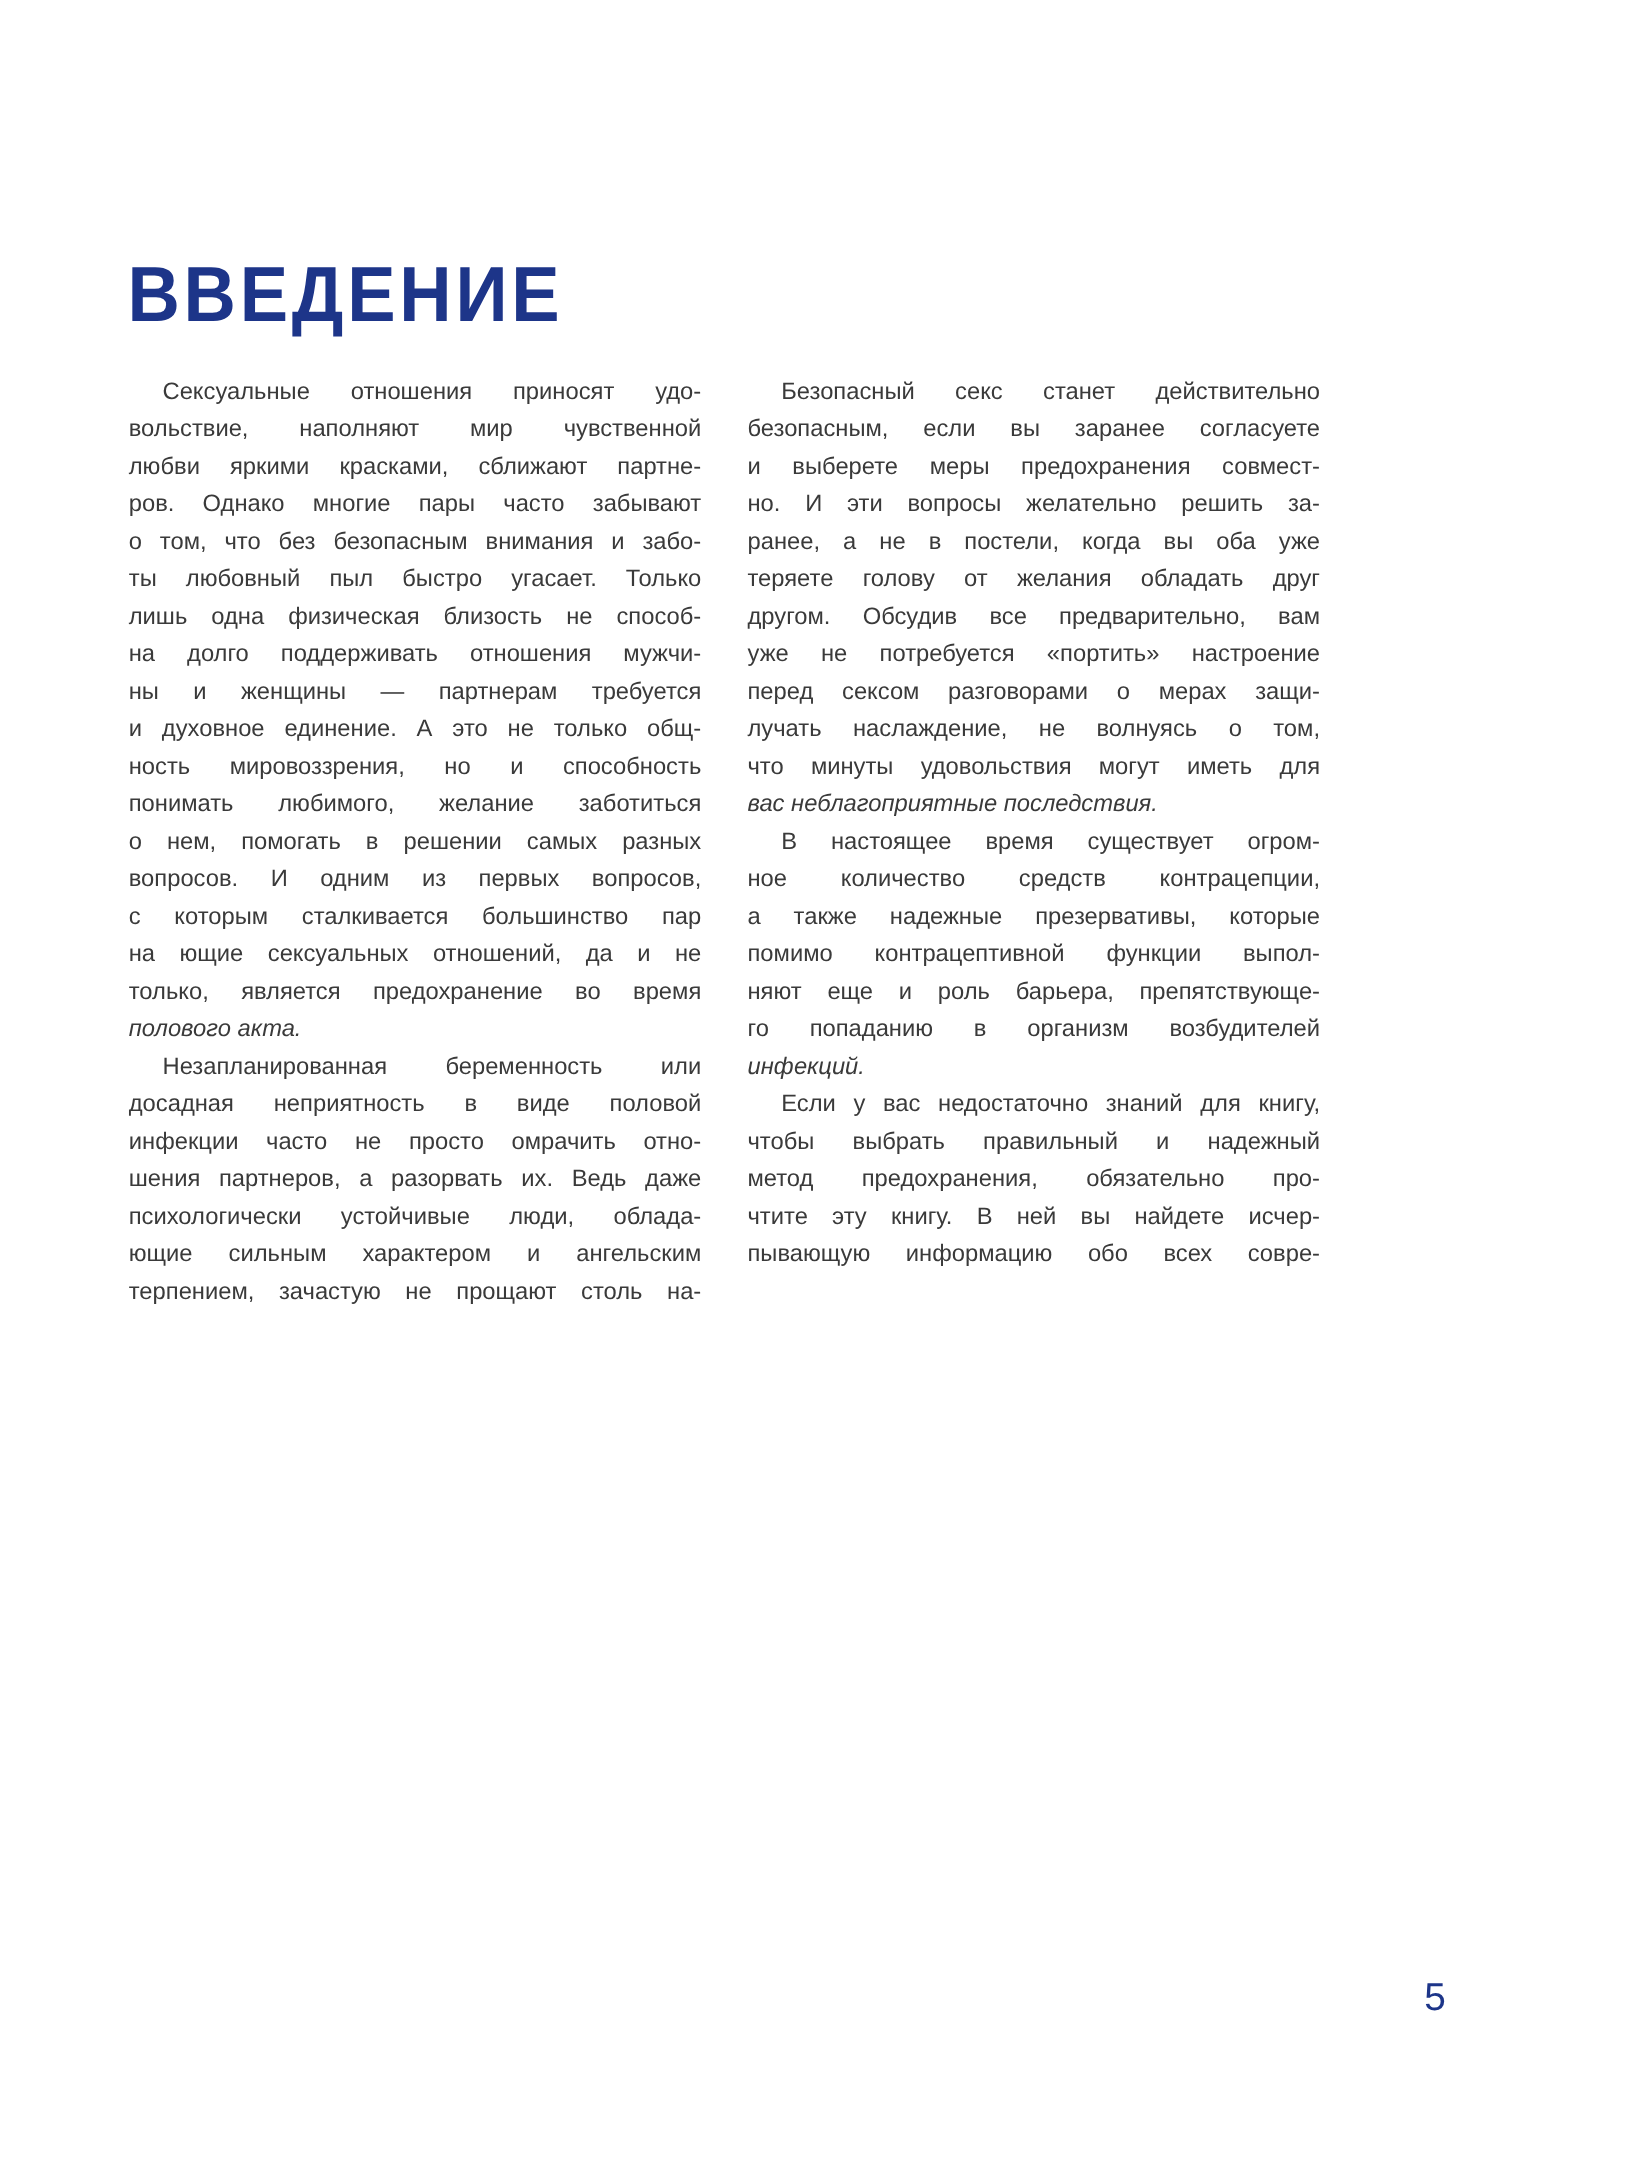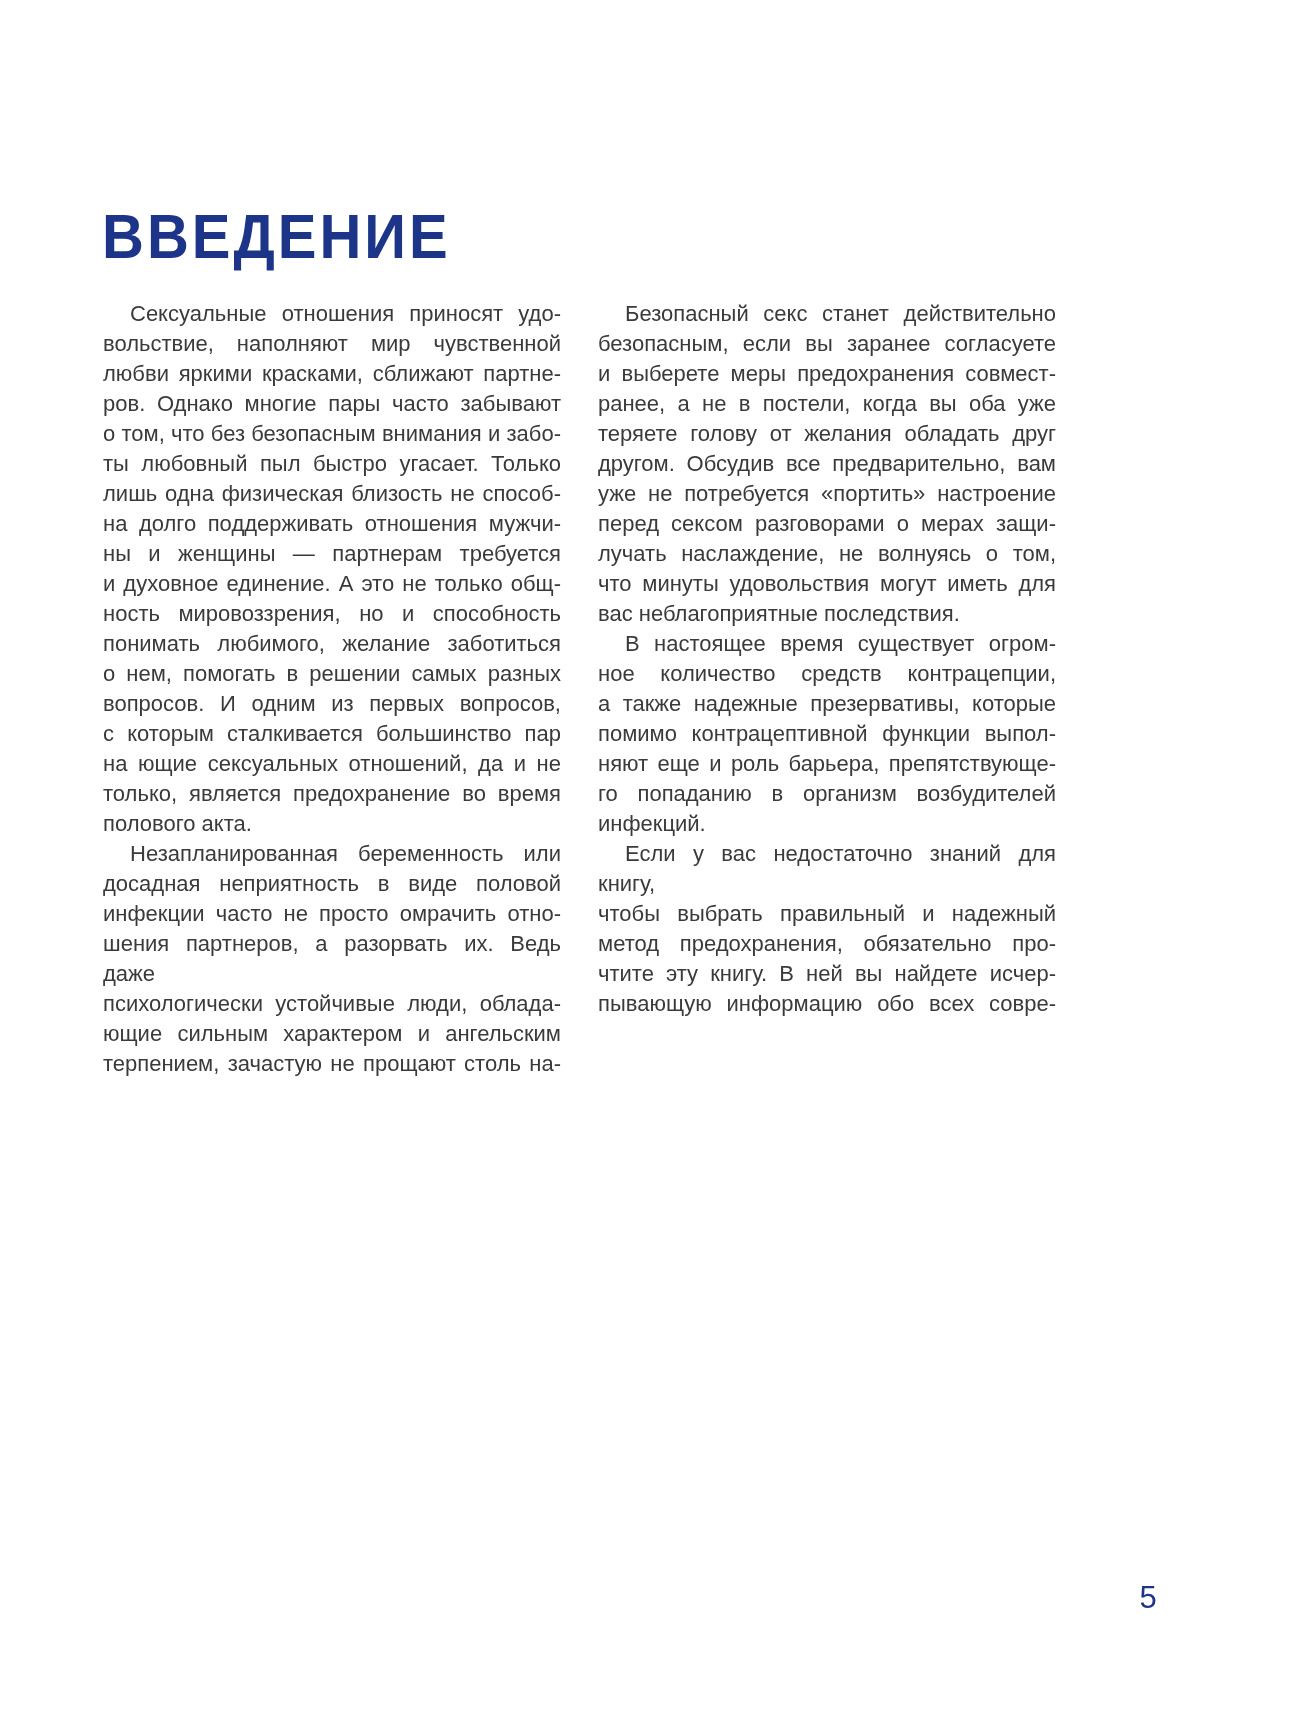--- a/index.html
+++ b/index.html
@@ -38,29 +38,29 @@
     width: 952px;
     display: flex;
     gap: 37px;
   }
   .col {
     width: 458px;
     flex: 0 0 458px;
   }
   .para { margin: 0; }
   .line {
-    font-size: 22px;
+    font-size: 19px;
     line-height: 30px;
     color: var(--body);
     text-align: justify;
     text-align-last: justify;
     white-space: normal;
   }
   .line.first { text-indent: 27px; }
-  .line.last { text-align-last: left; }
+  .line.last { text-align-last: left; font-style: italic; }
   .page-number {
     position: absolute;
     left: 1118px;
     top: 1580px;
     width: 60px;
     text-align: center;
     font-size: 31px;
     color: var(--page_number);
   }
 </style>
@@ -100,20 +100,21 @@
           <div class="line">психологически устойчивые люди, облада-</div>
           <div class="line">ющие сильным характером и ангельским</div>
           <div class="line">терпением, зачастую не прощают столь на-</div>
         </div>
       </div>
     <div class="col" id="col-right">
         <div class="para">
           <div class="line first">Безопасный секс станет действительно</div>
           <div class="line">безопасным, если вы заранее согласуете</div>
           <div class="line">и выберете меры предохранения совмест-</div>
+          <div class="line">но. И эти вопросы желательно решить за-</div>
           <div class="line">ранее, а не в постели, когда вы оба уже</div>
           <div class="line">теряете голову от желания обладать друг</div>
           <div class="line">другом. Обсудив все предварительно, вам</div>
           <div class="line">уже не потребуется «портить» настроение</div>
           <div class="line">перед сексом разговорами о мерах защи-</div>
           <div class="line">лучать наслаждение, не волнуясь о том,</div>
           <div class="line">что минуты удовольствия могут иметь для</div>
           <div class="line last">вас неблагоприятные последствия.</div>
         </div>
         <div class="para">

